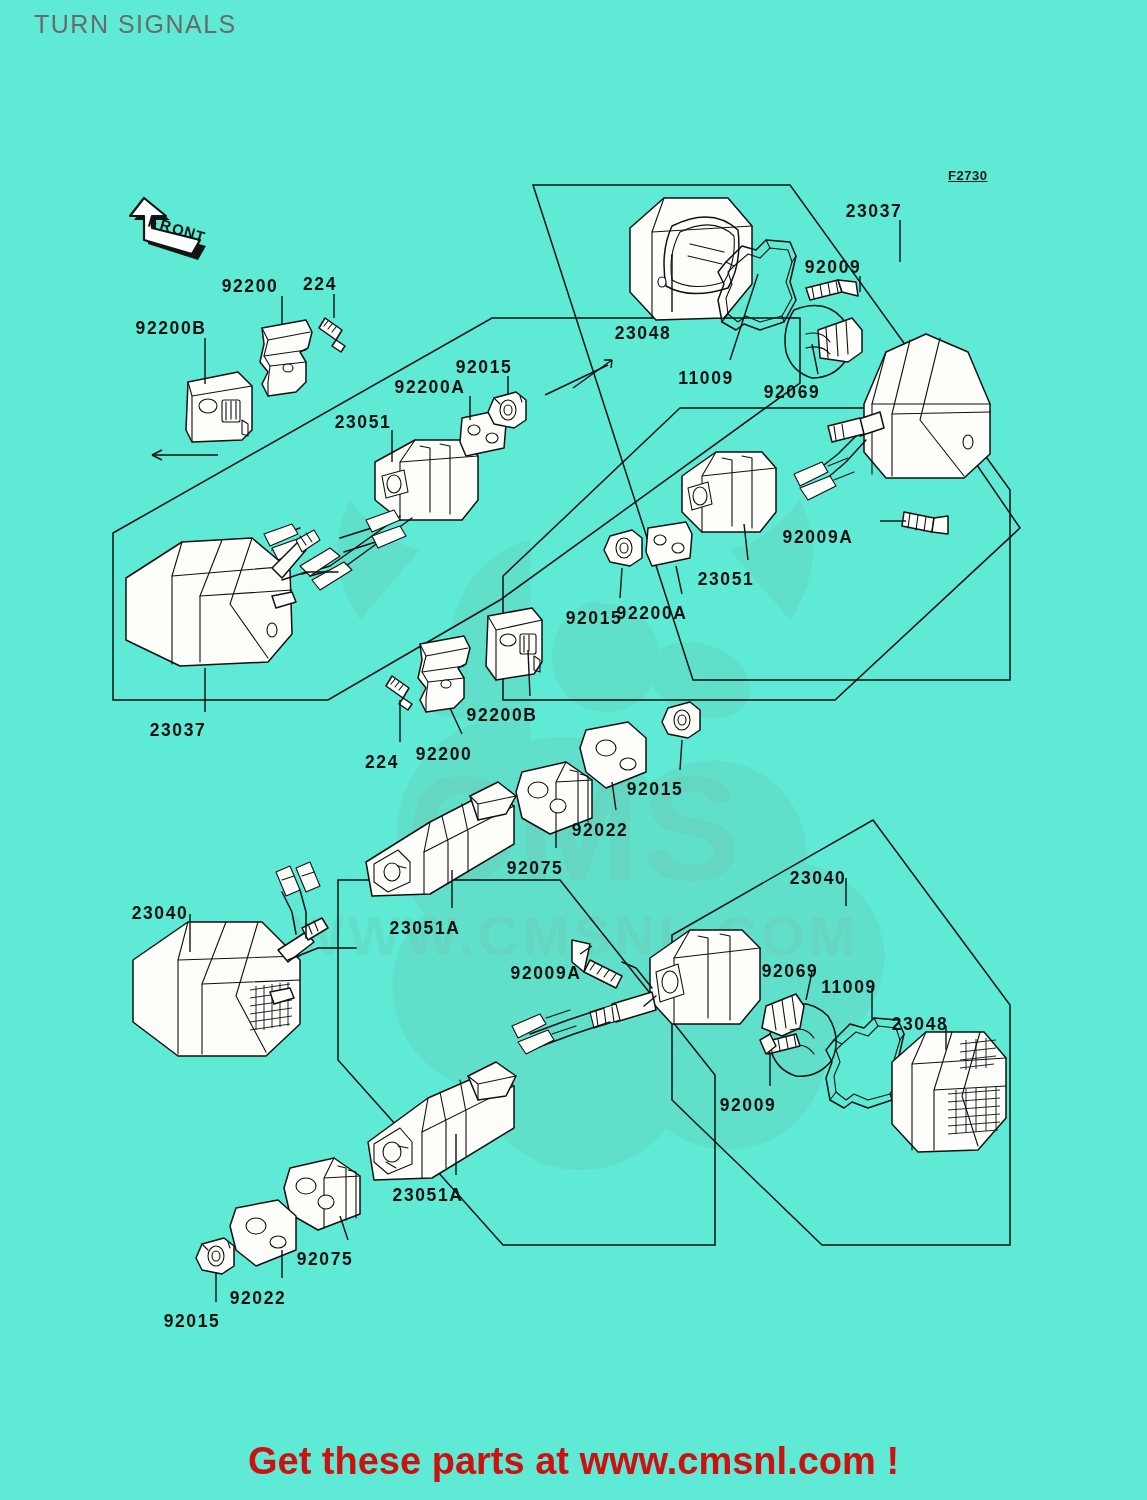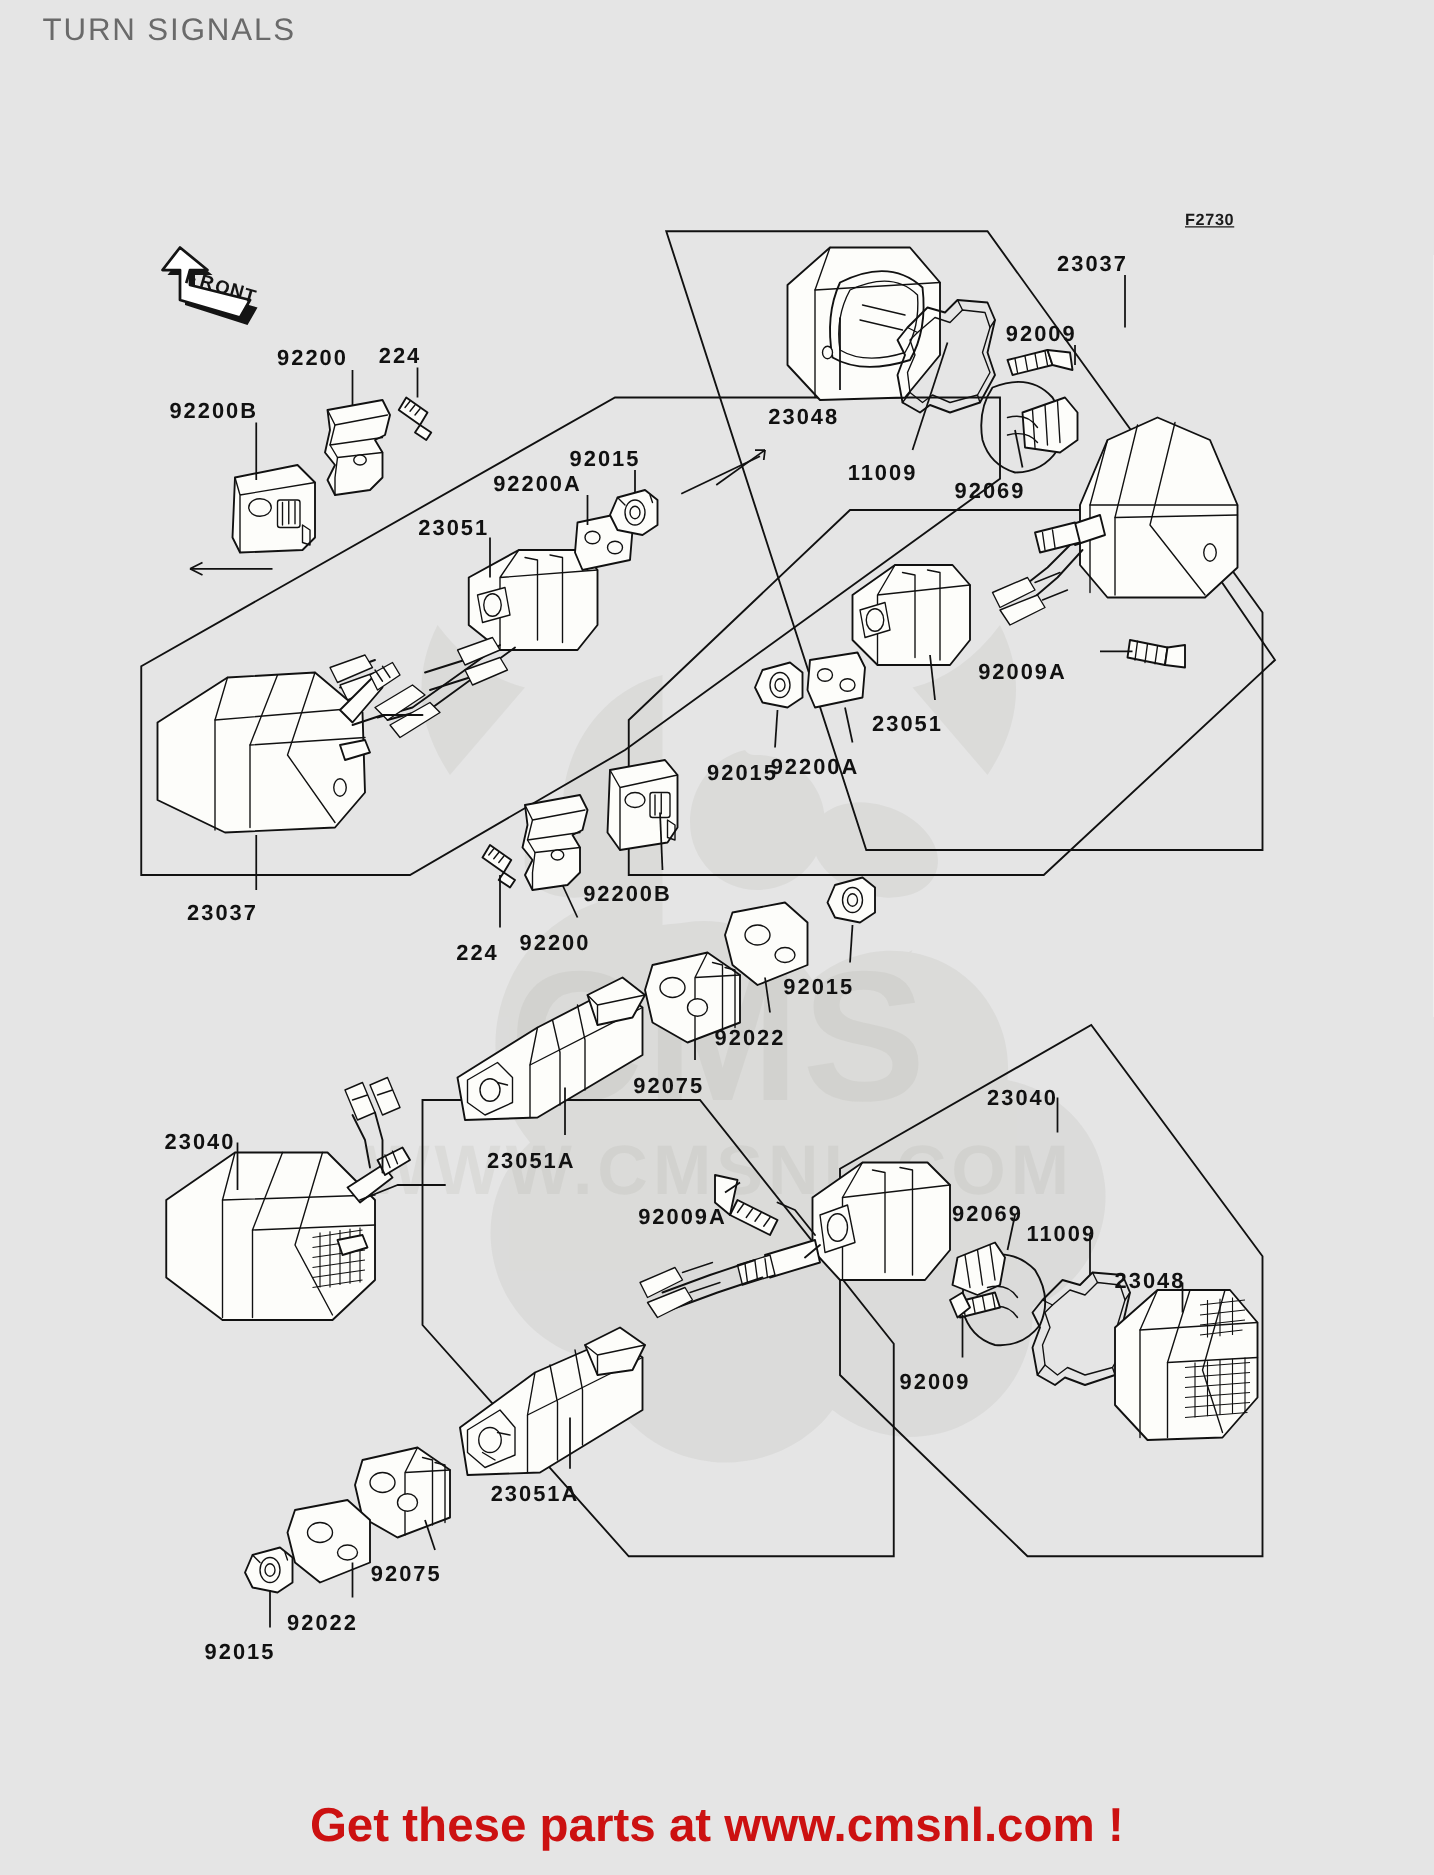--- a/index.html
+++ b/index.html
@@ -1,21 +1,21 @@
 <!DOCTYPE html>
 <html><head>
 <meta charset="utf-8">
 <title>Turn Signals Parts Diagram</title>
 <style>
   html,body{margin:0;padding:0;background:#fdfdfa;}
   body{
     font-family:"Liberation Sans", sans-serif;
     width:1147px;height:1500px;position:relative;overflow:hidden;
   }
-  #page{position:absolute;left:0;top:0;width:1147px;height:1500px;background:#e5e5e5;}
+  #page{position:absolute;left:0;top:0;width:1147px;height:1500px;background:#5eead4;}
 
   #page-title{
     position:absolute;left:34px;top:10px;
     font-size:25px;letter-spacing:1.5px;color:#6a6a6a;
     font-family:"Liberation Sans", sans-serif;font-weight:400;
   }
 
   #sheet-code{
     position:absolute;left:948px;top:168px;
     font-size:13px;font-weight:bold;color:#1a1a1a;

